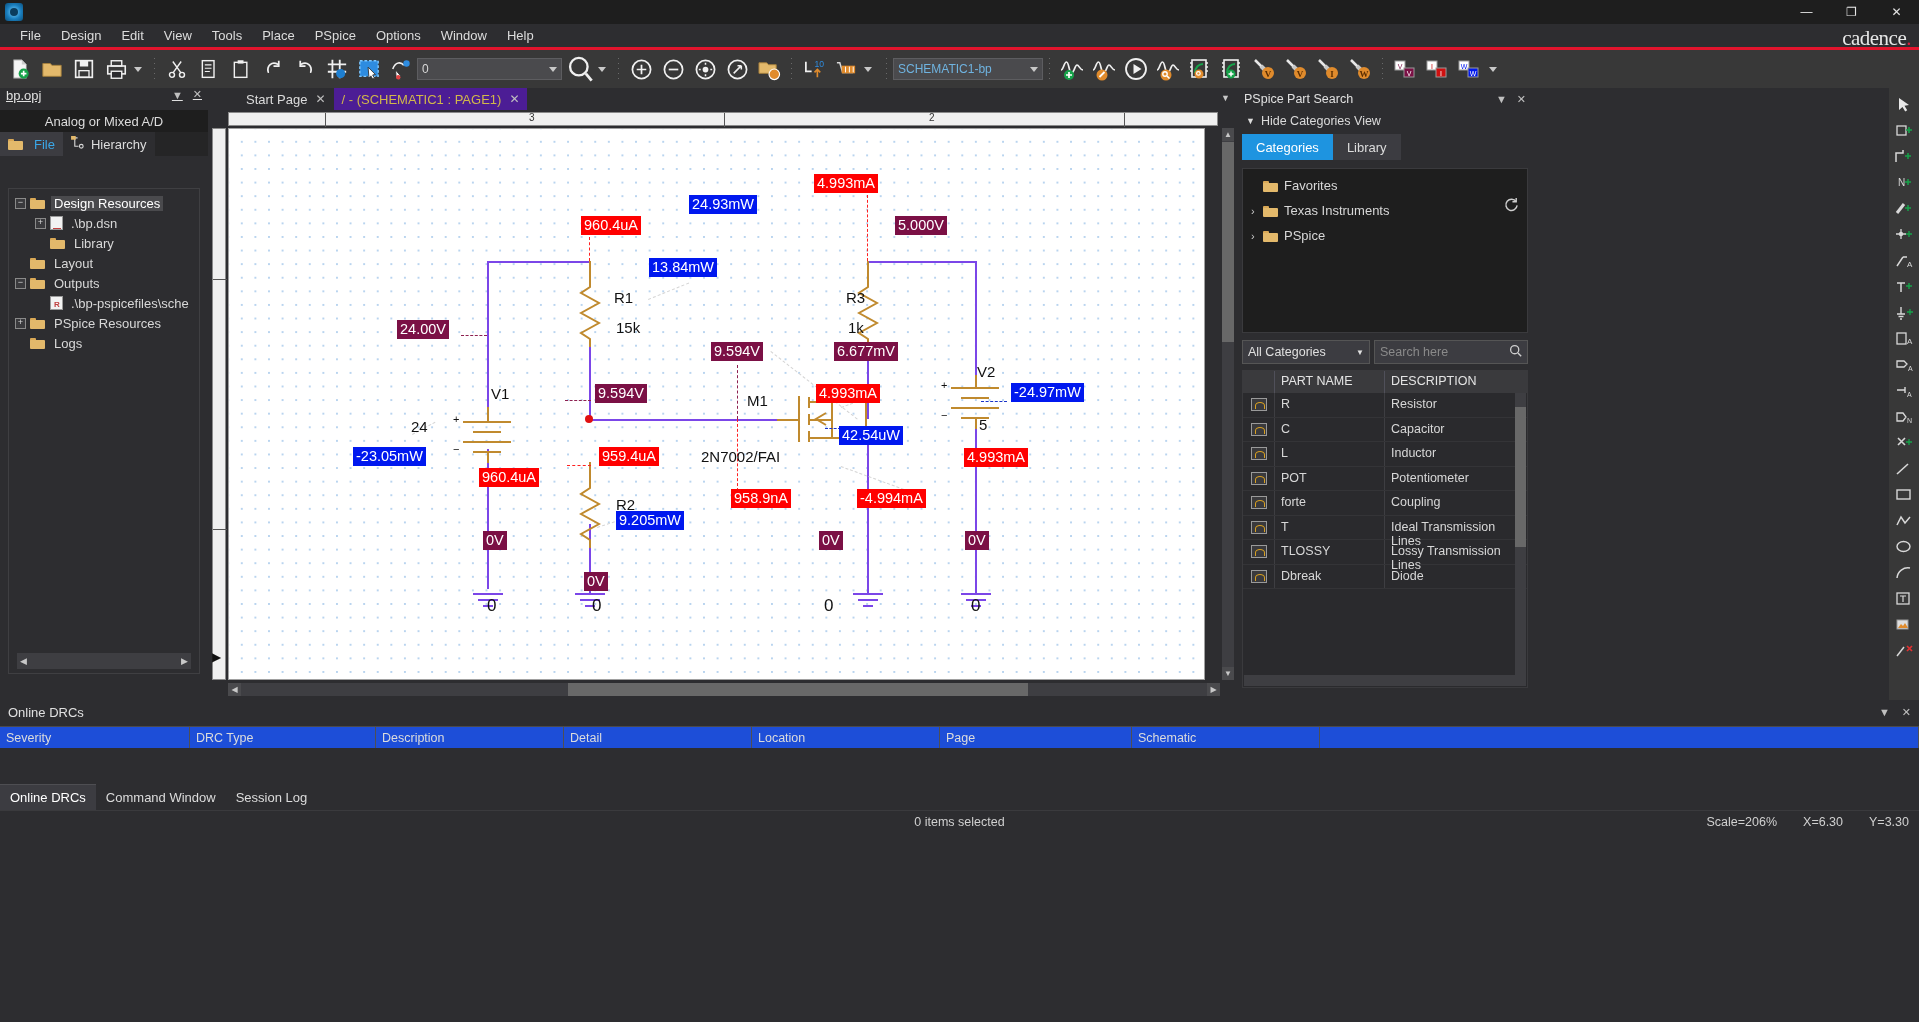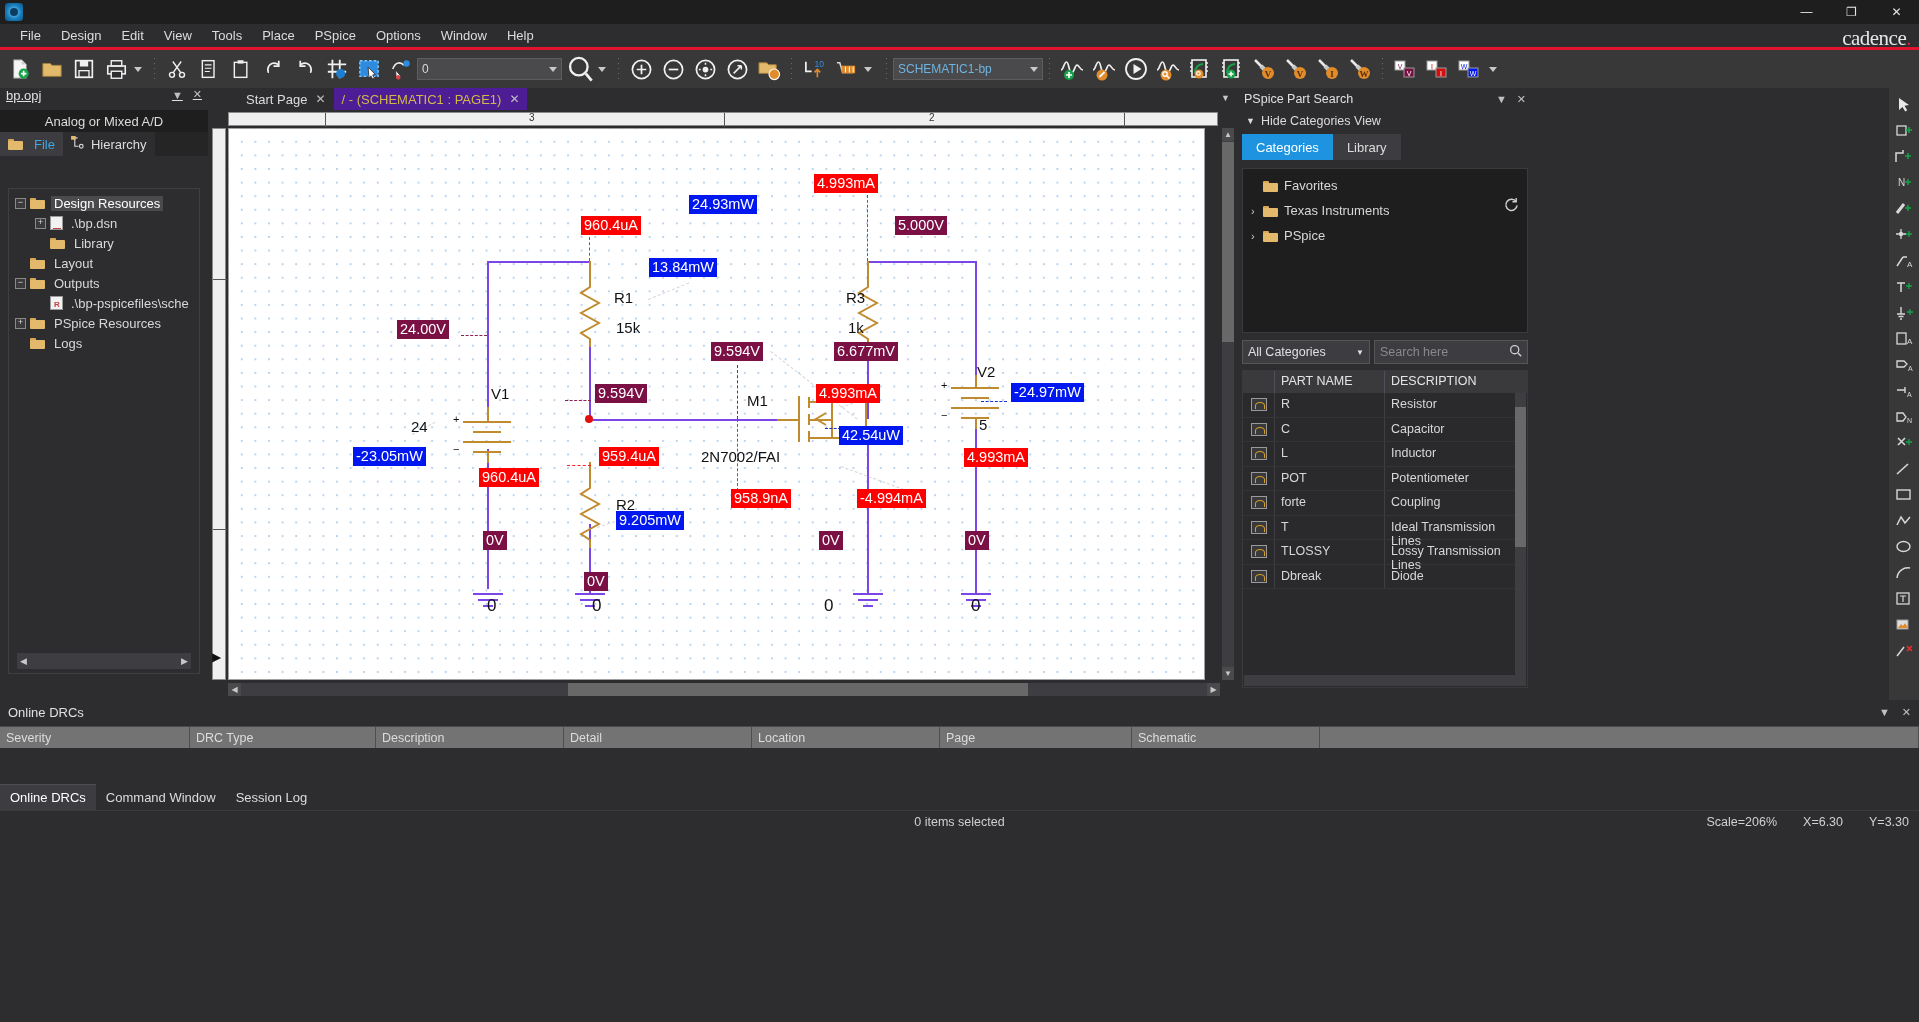--- a/index.html
+++ b/index.html
@@ -161,21 +161,21 @@
   .diag { position:absolute; transform-origin: 0 0; height:0; border-top:1px dashed; }
   .gnd { position:absolute; width:30px; height:16px; }
   .gnd i { position:absolute; background:#7b46e8; display:block; }
   .gndtxt { position:absolute; font-size:17px; color:#111; }
 
   
   .drc { position:absolute; left:0; top:700px; width:1919px; height:90px; background:#2d2d30; }
   .drc-head { height:24px; display:flex; align-items:center; padding:0 8px;
               justify-content:space-between; font-size:13px; color:#e0e0e0; }
   .drc-cols { position:absolute; left:0; top:26px; width:1919px; height:22px;
-              background:#737373; display:flex; border-top:1px solid #4a4a4d; }
+              background:#1d4ed8; display:flex; border-top:1px solid #4a4a4d; }
   .drc-col { border-right:1px solid #4f4f53; padding:2px 6px; font-size:12.5px; color:#dcdcdc;
              display:flex; align-items:center; }
   .drcbody { position:absolute; left:0; top:48px; width:1919px; height:28px; background:#2d2d30; }
 
   
   .bottomtabs { position:absolute; left:0; top:784px; width:1919px; height:26px;
                 background:#2d2d30; display:flex; align-items:stretch; }
   .btab { display:flex; align-items:center; padding:0 10px; font-size:13px; color:#dcdcdc; }
   .btab.active { background:#3c3c41; color:#ffffff; border-top:1px solid #4e4e52; }
 

